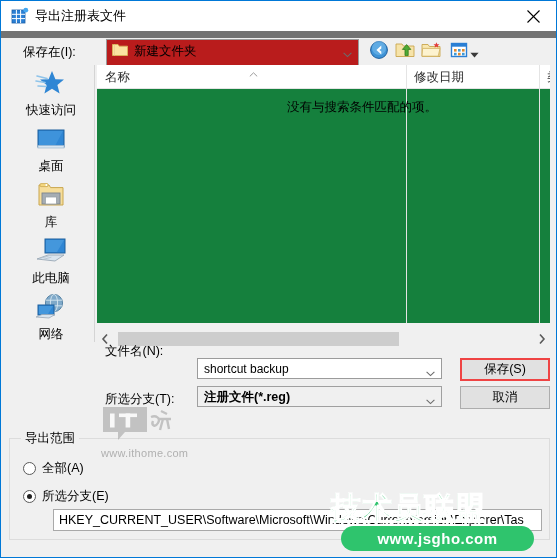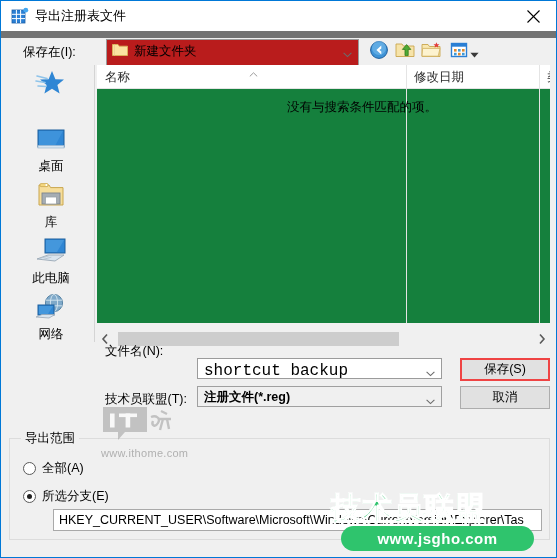--- a/index.html
+++ b/index.html
@@ -213,22 +213,22 @@
     background: #ffffff;
   }
   .combo-filetype {
     top: 385px;
     background: #f0f0f0;
     border-color: #a0a0a0;
   }
   .fld-combo .cv {
     position: absolute;
     left: 6px; top: 3px;
-    font-family: Liberation Mono, monospace;
-    font-size: 16px;
+    font-family: Liberation Sans, sans-serif;
+    font-size: 12px;
     white-space: nowrap;
   }
   .fld-combo .cv-cjk {
     font-family: "Liberation Sans", "DejaVu Sans", sans-serif;
     font-size: 12.5px;
     top: 2px;
     font-weight: bold;
   }
 
   .dlg-btn {
@@ -454,20 +454,21 @@
 
     <div class="place" style="top:2px;">
       <span class="pi">
         <svg width="36" height="34" viewBox="0 0 36 34">
           <path d="M19 4 L22.4 12.2 L31 12.6 L24.4 18 L26.6 26.6 L19 21.8 L11.4 26.6 L13.6 18 L7 12.6 L15.6 12.2 Z" fill="#2f86d4"></path>
           <path d="M4 9 L14 11.5" stroke="#8fc4ea" stroke-width="1.6" stroke-linecap="round"></path>
           <path d="M3 14 L12 15.5" stroke="#8fc4ea" stroke-width="1.6" stroke-linecap="round"></path>
           <path d="M5 19 L13 19.5" stroke="#8fc4ea" stroke-width="1.6" stroke-linecap="round"></path>
         </svg>
       </span>
+      <span class="pl">快速访问</span>
     </div>
 
     <div class="place" style="top:58px;">
       <span class="pi">
         <svg width="36" height="34" viewBox="0 0 36 34">
           <rect x="5" y="7" width="26" height="17" fill="#2f86d4" stroke="#1d5f9c" stroke-width="1"></rect>
           <path d="M6 8 L30 8 L22 23 L6 23 Z" fill="#4a9ee0" opacity="0.55"></path>
           <rect x="5" y="22.5" width="26" height="2.5" fill="#d8e6f2" stroke="#9db7cd" stroke-width="0.7"></rect>
         </svg>
       </span>
@@ -548,21 +549,21 @@
   <span class="fld-label lbl-filename">文件名(N):</span>
   <div class="fld-combo combo-filename">
     <span class="cv">shortcut backup</span>
     <span class="combo-arrow">
       <svg width="9" height="6" viewBox="0 0 9 6">
         <polyline points="0.6,0.8 4.5,4.6 8.4,0.8" fill="none" stroke="#6b6b6b" stroke-width="1.1"></polyline>
       </svg>
     </span>
   </div>
 
-  <span class="fld-label lbl-filetype">技术员联盟(T):</span>
+  <span class="fld-label lbl-filetype">所选分支(T):</span>
   <div class="fld-combo combo-filetype">
     <span class="cv cv-cjk">注册文件(*.reg)</span>
     <span class="combo-arrow">
       <svg width="9" height="6" viewBox="0 0 9 6">
         <polyline points="0.6,0.8 4.5,4.6 8.4,0.8" fill="none" stroke="#6b6b6b" stroke-width="1.1"></polyline>
       </svg>
     </span>
   </div>
 
   <button class="dlg-btn btn-save">保存(S)</button>

